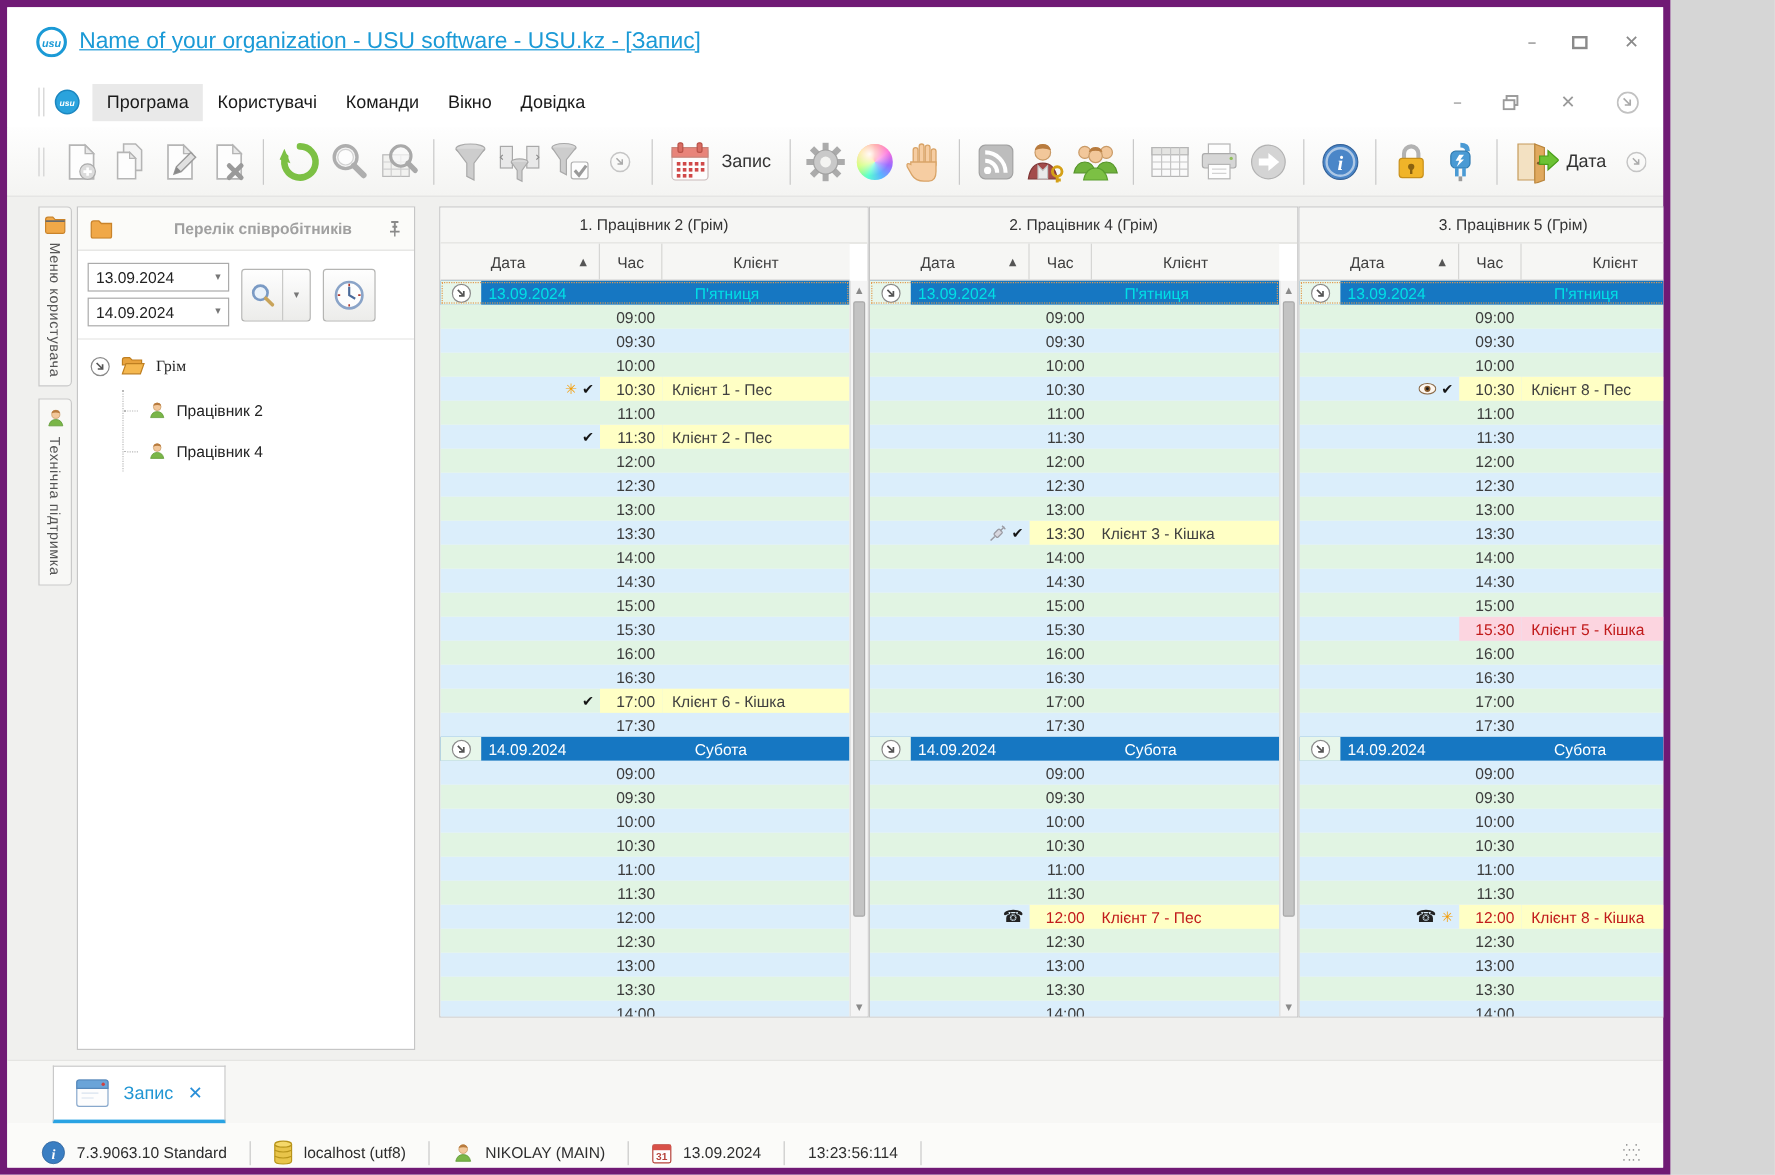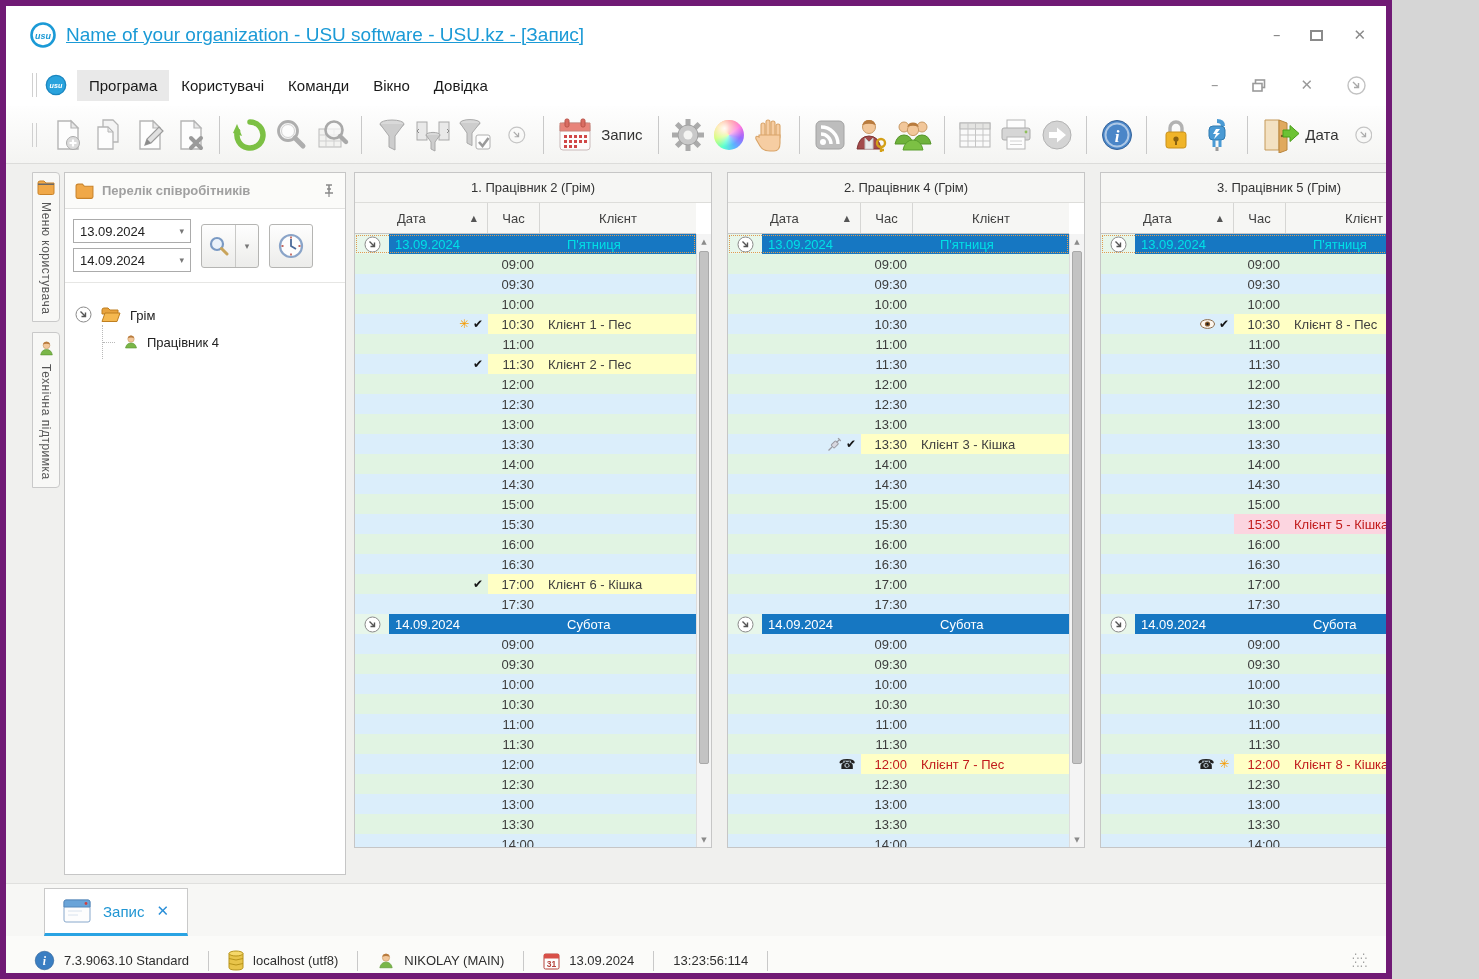--- a/index.html
+++ b/index.html
@@ -41,42 +41,42 @@
   
   .vtabs { width:28px; flex:none; display:flex; flex-direction:column; gap:10px; }
   .vtab { background:#f8f8f6; border:1px solid #c9c9c9; border-radius:0 4px 4px 0;
           display:flex; flex-direction:column; align-items:center; gap:7px; padding:7px 2px; }
   .vtab-label { writing-mode:vertical-rl; font-size:12px; color:#555; letter-spacing:.5px; }
 
   
   .sidebar { width:282px; flex:none; background:#fff; border:1px solid #c6c6c6; height:703px;
              margin-left:4px; display:flex; flex-direction:column; }
   .sb-header { height:36px; display:flex; align-items:center; gap:8px; padding:0 10px; background:#fbfbf9; border-bottom:1px solid #e2e2e0; }
-  .sb-title { font-size:13px; font-weight:bold; color:#a0a0a0; flex:1; }
+  .sb-title { font-size:13px; font-weight:bold; color:#a0a0a0; flex:1;margin-left:43px; }
   .sb-filters { display:flex; padding:10px 8px; gap:10px; align-items:center; border-bottom:1px solid #e6e6e4; }
   .date-stack { display:flex; flex-direction:column; gap:5px; }
   .date-field { width:118px; height:24px; border:1px solid #ababab; background:#fff; font-size:13px; color:#222;
                 display:flex; align-items:center; padding:0 6px; }
   .date-field .caret { margin-left:auto; font-size:9px; color:#777; }
   .btn { border:1px solid #b5b5b3; border-radius:3px; background:linear-gradient(#fefefe,#ececea); display:flex; align-items:center; justify-content:center; }
   .search-split { width:58px; height:44px; }
   .search-split .half { display:flex; align-items:center; justify-content:center; height:100%; }
   .search-split .half.mag { width:34px; border-right:1px solid #c9c9c7; }
   .search-split .half.dd { width:22px; font-size:9px; color:#777; }
   .clock-btn { width:44px; height:44px; }
   .tree-header { height:30px; line-height:29px; padding-left:10px; font-size:13px; color:#333; background:#f8f8f6;
                  border-bottom:1px solid #dcdcda; }
   .tree { padding:14px 10px; font-size:13px; color:#222; flex:1; }
-  .tree-group { display:flex; align-items:flex-end; gap:9px; height:26px; }
+  .tree-group { display:flex; align-items:flex-start; gap:9px; height:26px;font-family:Liberation Serif, serif; }
   .tree-children { margin-left:27px; border-left:1px dotted #b9b9b9; padding-left:0; margin-top:2px; }
   .tree-item { display:flex; align-items:center; gap:8px; height:34px; }
   .tree-item .dash { width:12px; border-top:1px dotted #b9b9b9; }
 
   
-  .main { flex:1; display:flex; gap:15px; padding-left:8px; }
+  .main { flex:1; display:flex; gap:0; padding-left:20px; }
   .sched-col { width:358px; flex:none; background:#fff; border:1px solid #c6c6c6; height:676px; position:relative; overflow:hidden; }
   .col-title { height:30px; line-height:29px; text-align:center; font-size:13px; color:#333; background:#f6f6f4; border-bottom:1px solid #ddddda; }
   .col-headrow { height:31px; display:flex; background:#f6f6f4; border-bottom:1px solid #c6c6c6; color:#3f3f3f; font-size:13px; margin-right:15px; }
   .h-date { width:133px; display:flex; align-items:center; padding-left:42px; border-right:1px solid #d6d6d4; }
   .h-date .sort { margin-left:auto; margin-right:10px; font-size:8px; color:#555; }
   .h-time { width:52px; display:flex; align-items:center; justify-content:center; border-right:1px solid #d6d6d4; }
   .h-client { flex:1; display:flex; align-items:center; justify-content:center; }
   .rows { margin-right:15px; }
   .row { height:20px; display:flex; font-size:13px; align-items:stretch; }
   .row.alt-g { background:#e1f4e3; }
@@ -490,20 +490,29 @@
           <span>Грім</span>
         </div>
         <div class="tree-children" id="tree-children">
             <div class="tree-item">
               <span class="dash"></span>
               <svg width="16" height="16" viewBox="0 0 16 16">
                 <circle cx="8" cy="5" r="3.2" fill="#f2c79a" stroke="#c99a66" stroke-width=".6"></circle>
                 <path d="M8 1.6 a3.4 3.4 0 0 1 3.3 2.6 q-3.3 -1.4 -6.6 0 A3.4 3.4 0 0 1 8 1.6" fill="#b87b3e"></path>
                 <path d="M2.5 14 q1 -5 5.5 -5 t5.5 5 z" fill="#7ab648" stroke="#5a9630" stroke-width=".6"></path>
               </svg>
+              <span>Працівник 2</span>
+            </div>
+            <div class="tree-item">
+              <span class="dash"></span>
+              <svg width="16" height="16" viewBox="0 0 16 16">
+                <circle cx="8" cy="5" r="3.2" fill="#f2c79a" stroke="#c99a66" stroke-width=".6"></circle>
+                <path d="M8 1.6 a3.4 3.4 0 0 1 3.3 2.6 q-3.3 -1.4 -6.6 0 A3.4 3.4 0 0 1 8 1.6" fill="#b87b3e"></path>
+                <path d="M2.5 14 q1 -5 5.5 -5 t5.5 5 z" fill="#7ab648" stroke="#5a9630" stroke-width=".6"></path>
+              </svg>
               <span>Працівник 4</span>
             </div>
           </div>
       </div>
     </aside>
 
     <main class="main" id="main-cols">
         <div class="sched-col">
     <div class="col-title">1. Працівник 2 (Грім)</div>
     <div class="col-headrow">

